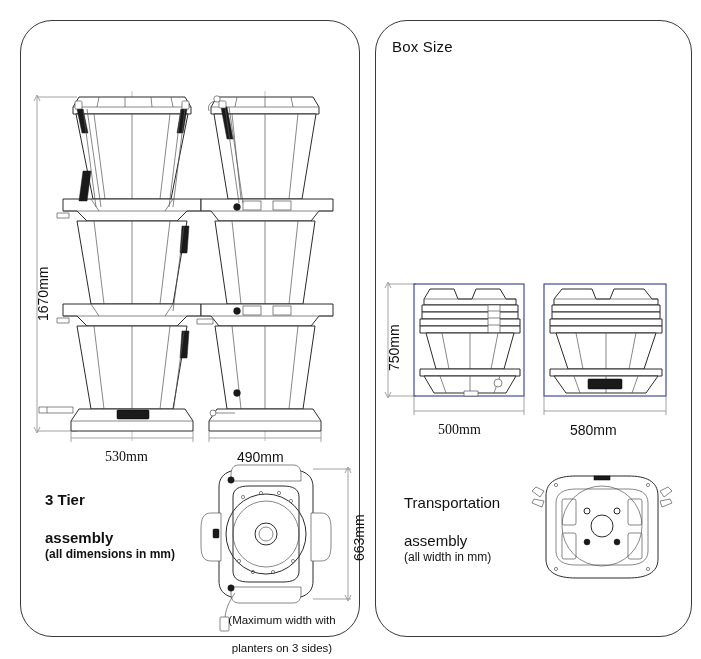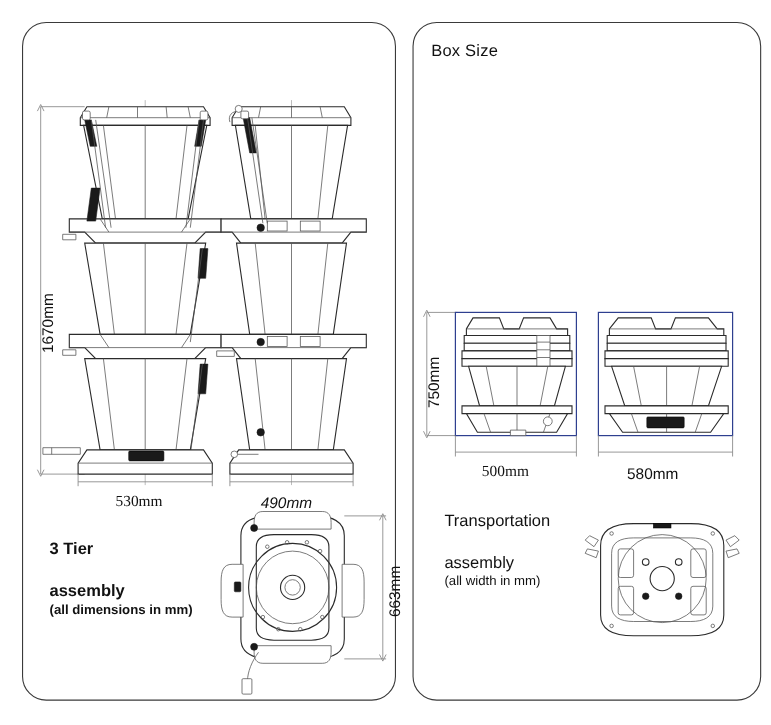--- a/index.html
+++ b/index.html
@@ -1,18 +1,18 @@
 <!DOCTYPE html>
 <html><head>
 <meta charset="utf-8">
 <style>
   html,body{margin:0;padding:0;background:#ffffff;}
   body{width:701px;height:659px;position:relative;overflow:hidden;
        font-family:"Liberation Sans","DejaVu Sans",sans-serif;color:#1a1a1a;}
-  .panel{position:absolute;border:1.2px solid #3a3a3a;border-radius:22px;background:#fff;}
+  .panel{position:absolute;border:1.2px solid #3a3a3a;border-radius:32px;background:#fff;}
   #panel-left{left:20px;top:20px;width:338px;height:615px;}
   #panel-right{left:375px;top:20px;width:315px;height:615px;}
   .panel-title{position:absolute;font-size:15px;color:#111;letter-spacing:.2px;}
   .caption{position:absolute;font-size:15px;line-height:19px;color:#111;white-space:pre-line;}
   .caption .sub{font-size:12px;line-height:15px;display:block;}
   .dimtext{position:absolute;font-size:14px;color:#111;white-space:nowrap;}
   .dimtext.vert{transform-origin:0 0;transform:rotate(-90deg);}
   .note{position:absolute;font-size:11.5px;line-height:14px;color:#111;text-align:center;white-space:pre-line;}
   svg{position:absolute;left:0;top:0;overflow:visible;}
   .ln{fill:none;stroke:#2b2b2b;stroke-width:1;}
@@ -219,30 +219,34 @@
       <line class="ln-dim" x1="292" y1="578" x2="330" y2="578"></line>
       <path class="ln-dim" d="M324,452 L327,446 L330,452"></path>
       <path class="ln-dim" d="M324,574 L327,580 L330,574"></path>
     </g>
   </svg>
 
   <div class="dimtext vert" style="left:14px;top:300px;">1670mm</div>
 
   <div class="dimtext" style="left:84px;top:428px;font-family:Liberation Serif, serif;">530mm</div>
 
-  <div class="dimtext" style="left:216px;top:428px;font-style:italic;">490mm</div>
+  <div class="dimtext" style="left:216px;top:428px;">490mm</div>
 
   <div class="dimtext vert" style="left:330px;top:540px;">663mm</div>
 
   <div class="caption" style="left:24px;top:450px;font-weight:bold;">
     <span>3 Tier</span><br>
     <span>assembly</span>
     <span class="sub">(all dimensions in mm)</span>
   </div>
 
+  <div class="note" style="left:186px;top:578px;width:150px;">
+    <span>(Maximum width with</span><br>
+    <span>planters on 3 sides)</span>
+  </div>
 </div>
 
 <div class="panel" id="panel-right">
 
   <div class="panel-title" style="left:16px;top:17px;">Box Size</div>
 
   <svg width="315" height="615" viewBox="0 0 315 615">
 
     <g>
       <line class="ln-dim" x1="12" y1="263" x2="12" y2="375"></line>
@@ -349,18 +353,18 @@
       <circle class="ln-thin" cx="272" cy="548" r="1.6"></circle>
     </g>
   </svg>
 
   <div class="dimtext vert" style="left:10px;top:350px;">750mm</div>
 
   <div class="dimtext" style="left:62px;top:401px;font-family:Liberation Serif, serif;">500mm</div>
 
   <div class="dimtext" style="left:194px;top:401px;text-align:center;">580mm</div>
 
-  <div class="caption" style="left:28px;top:424px;">
+  <div class="caption" style="left:28px;top:453px;">
     <span>Transportation</span><br>
     <span>assembly</span>
     <span class="sub">(all width in mm)</span>
   </div>
 </div>
 
 </body></html>

